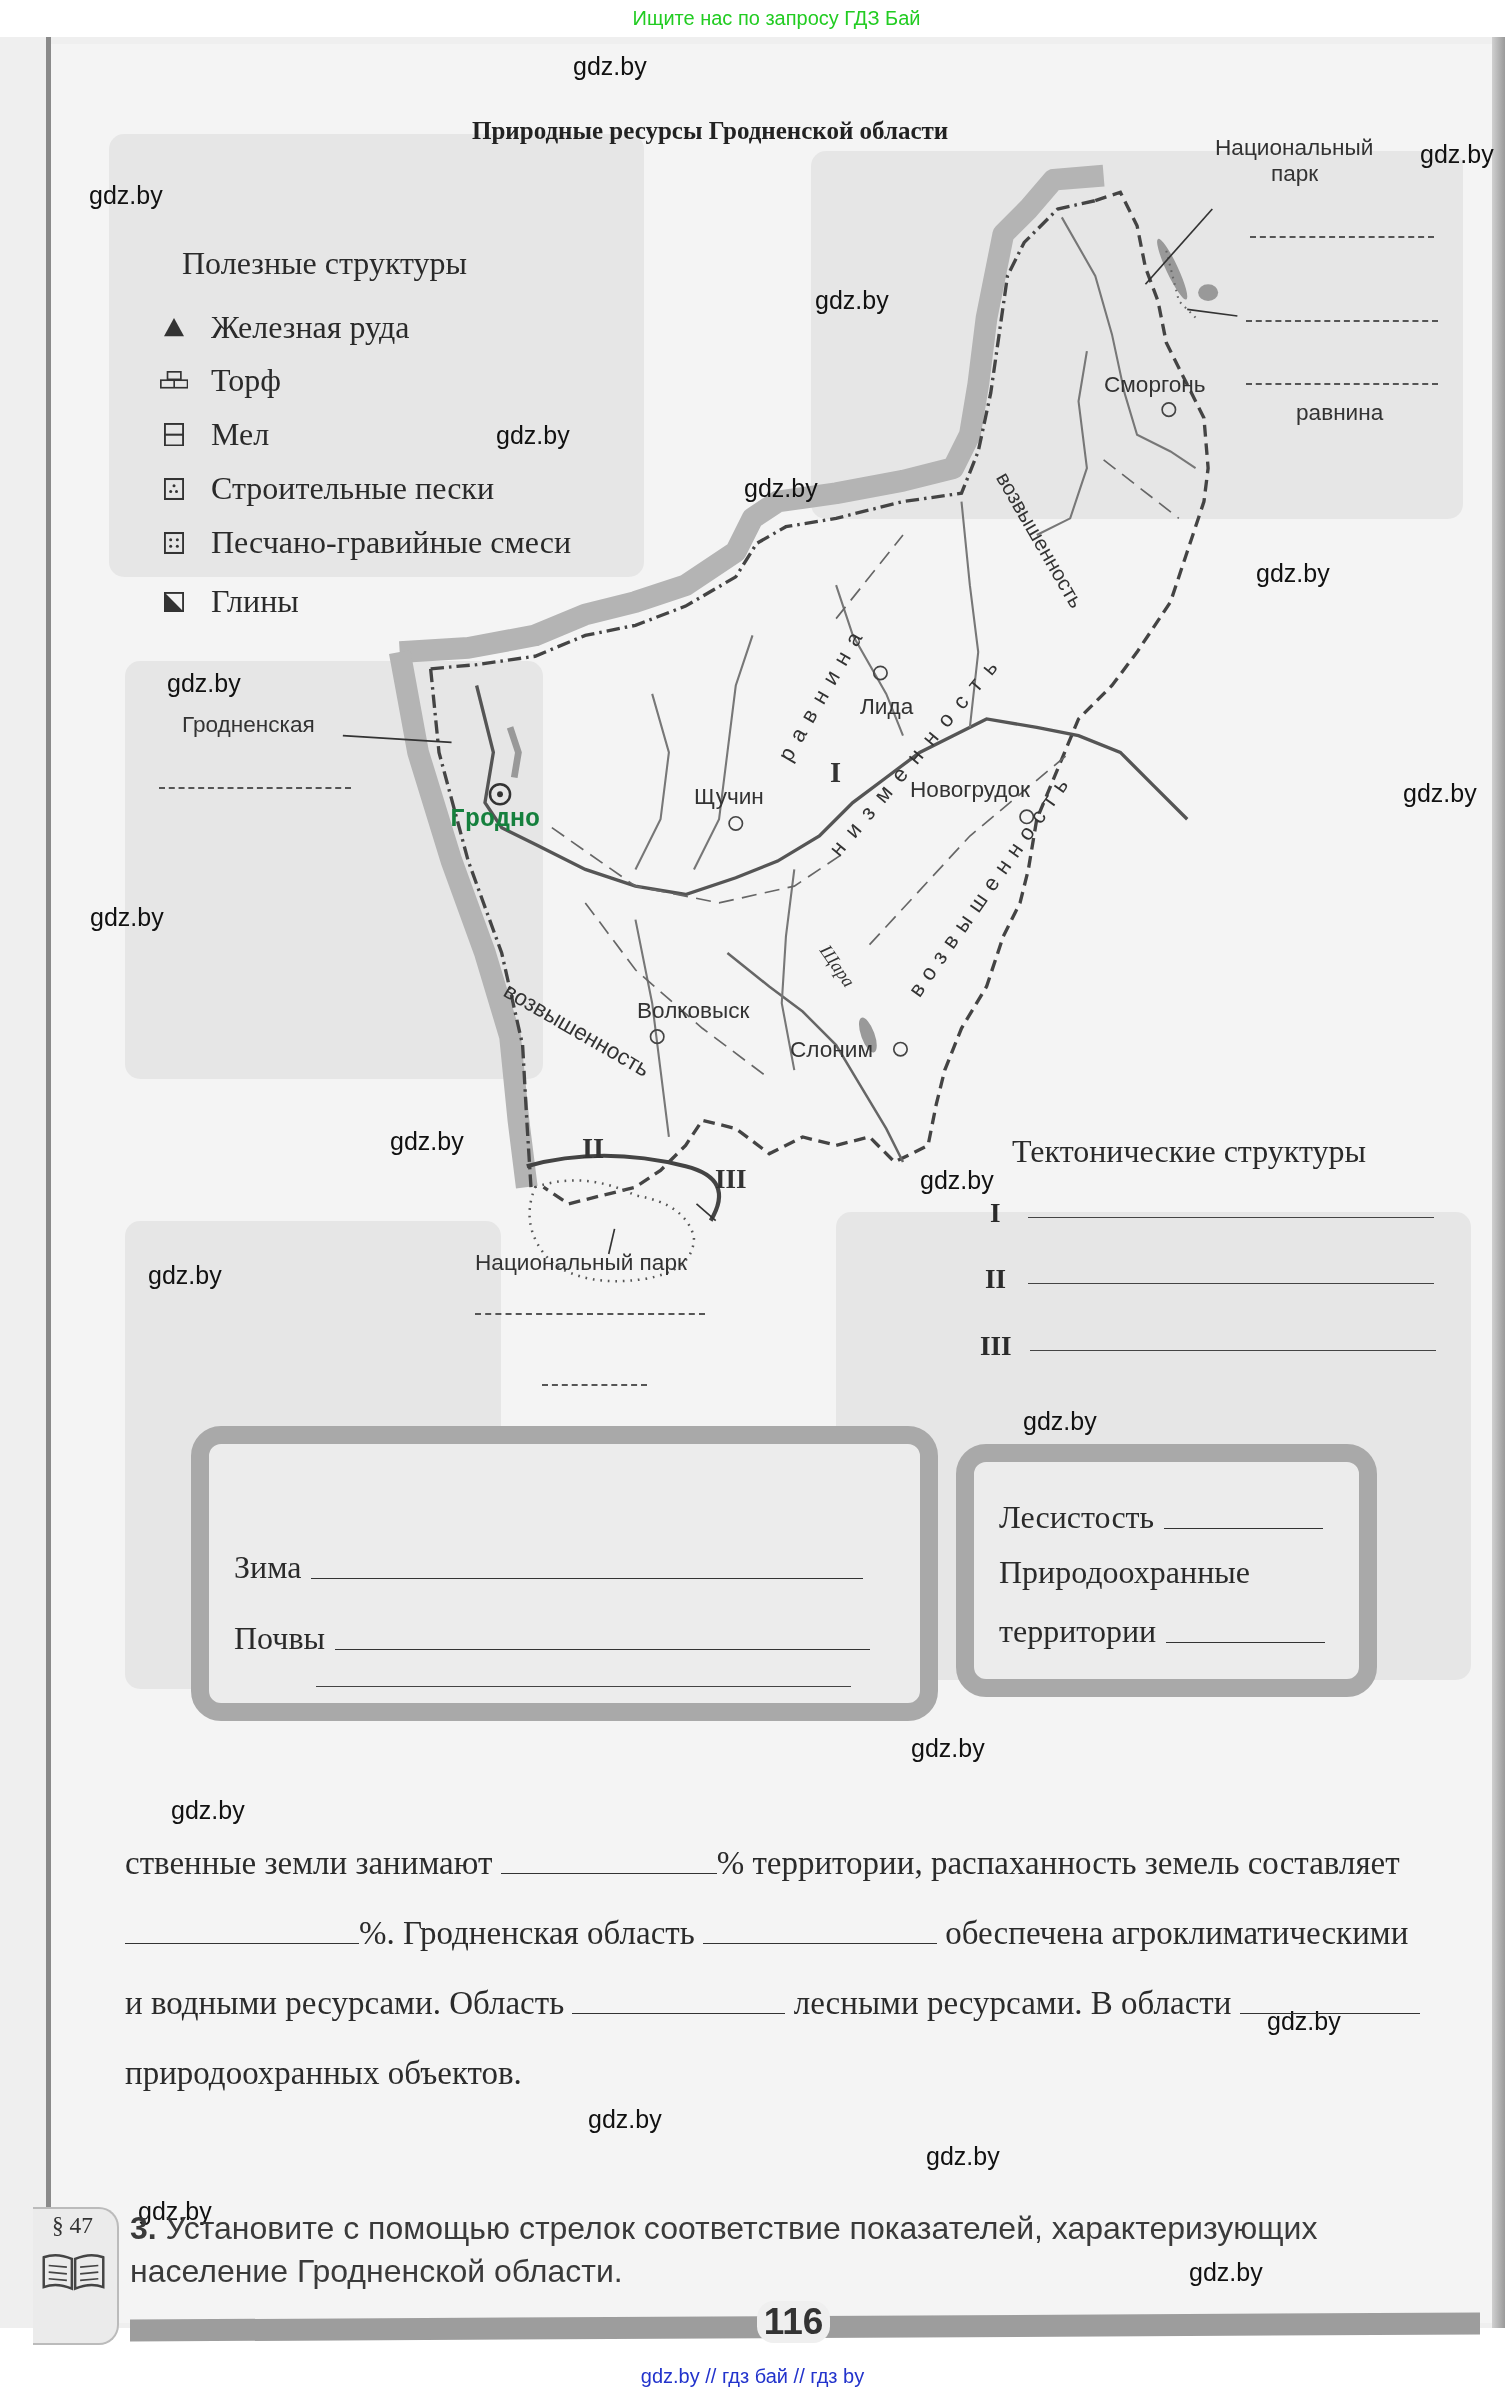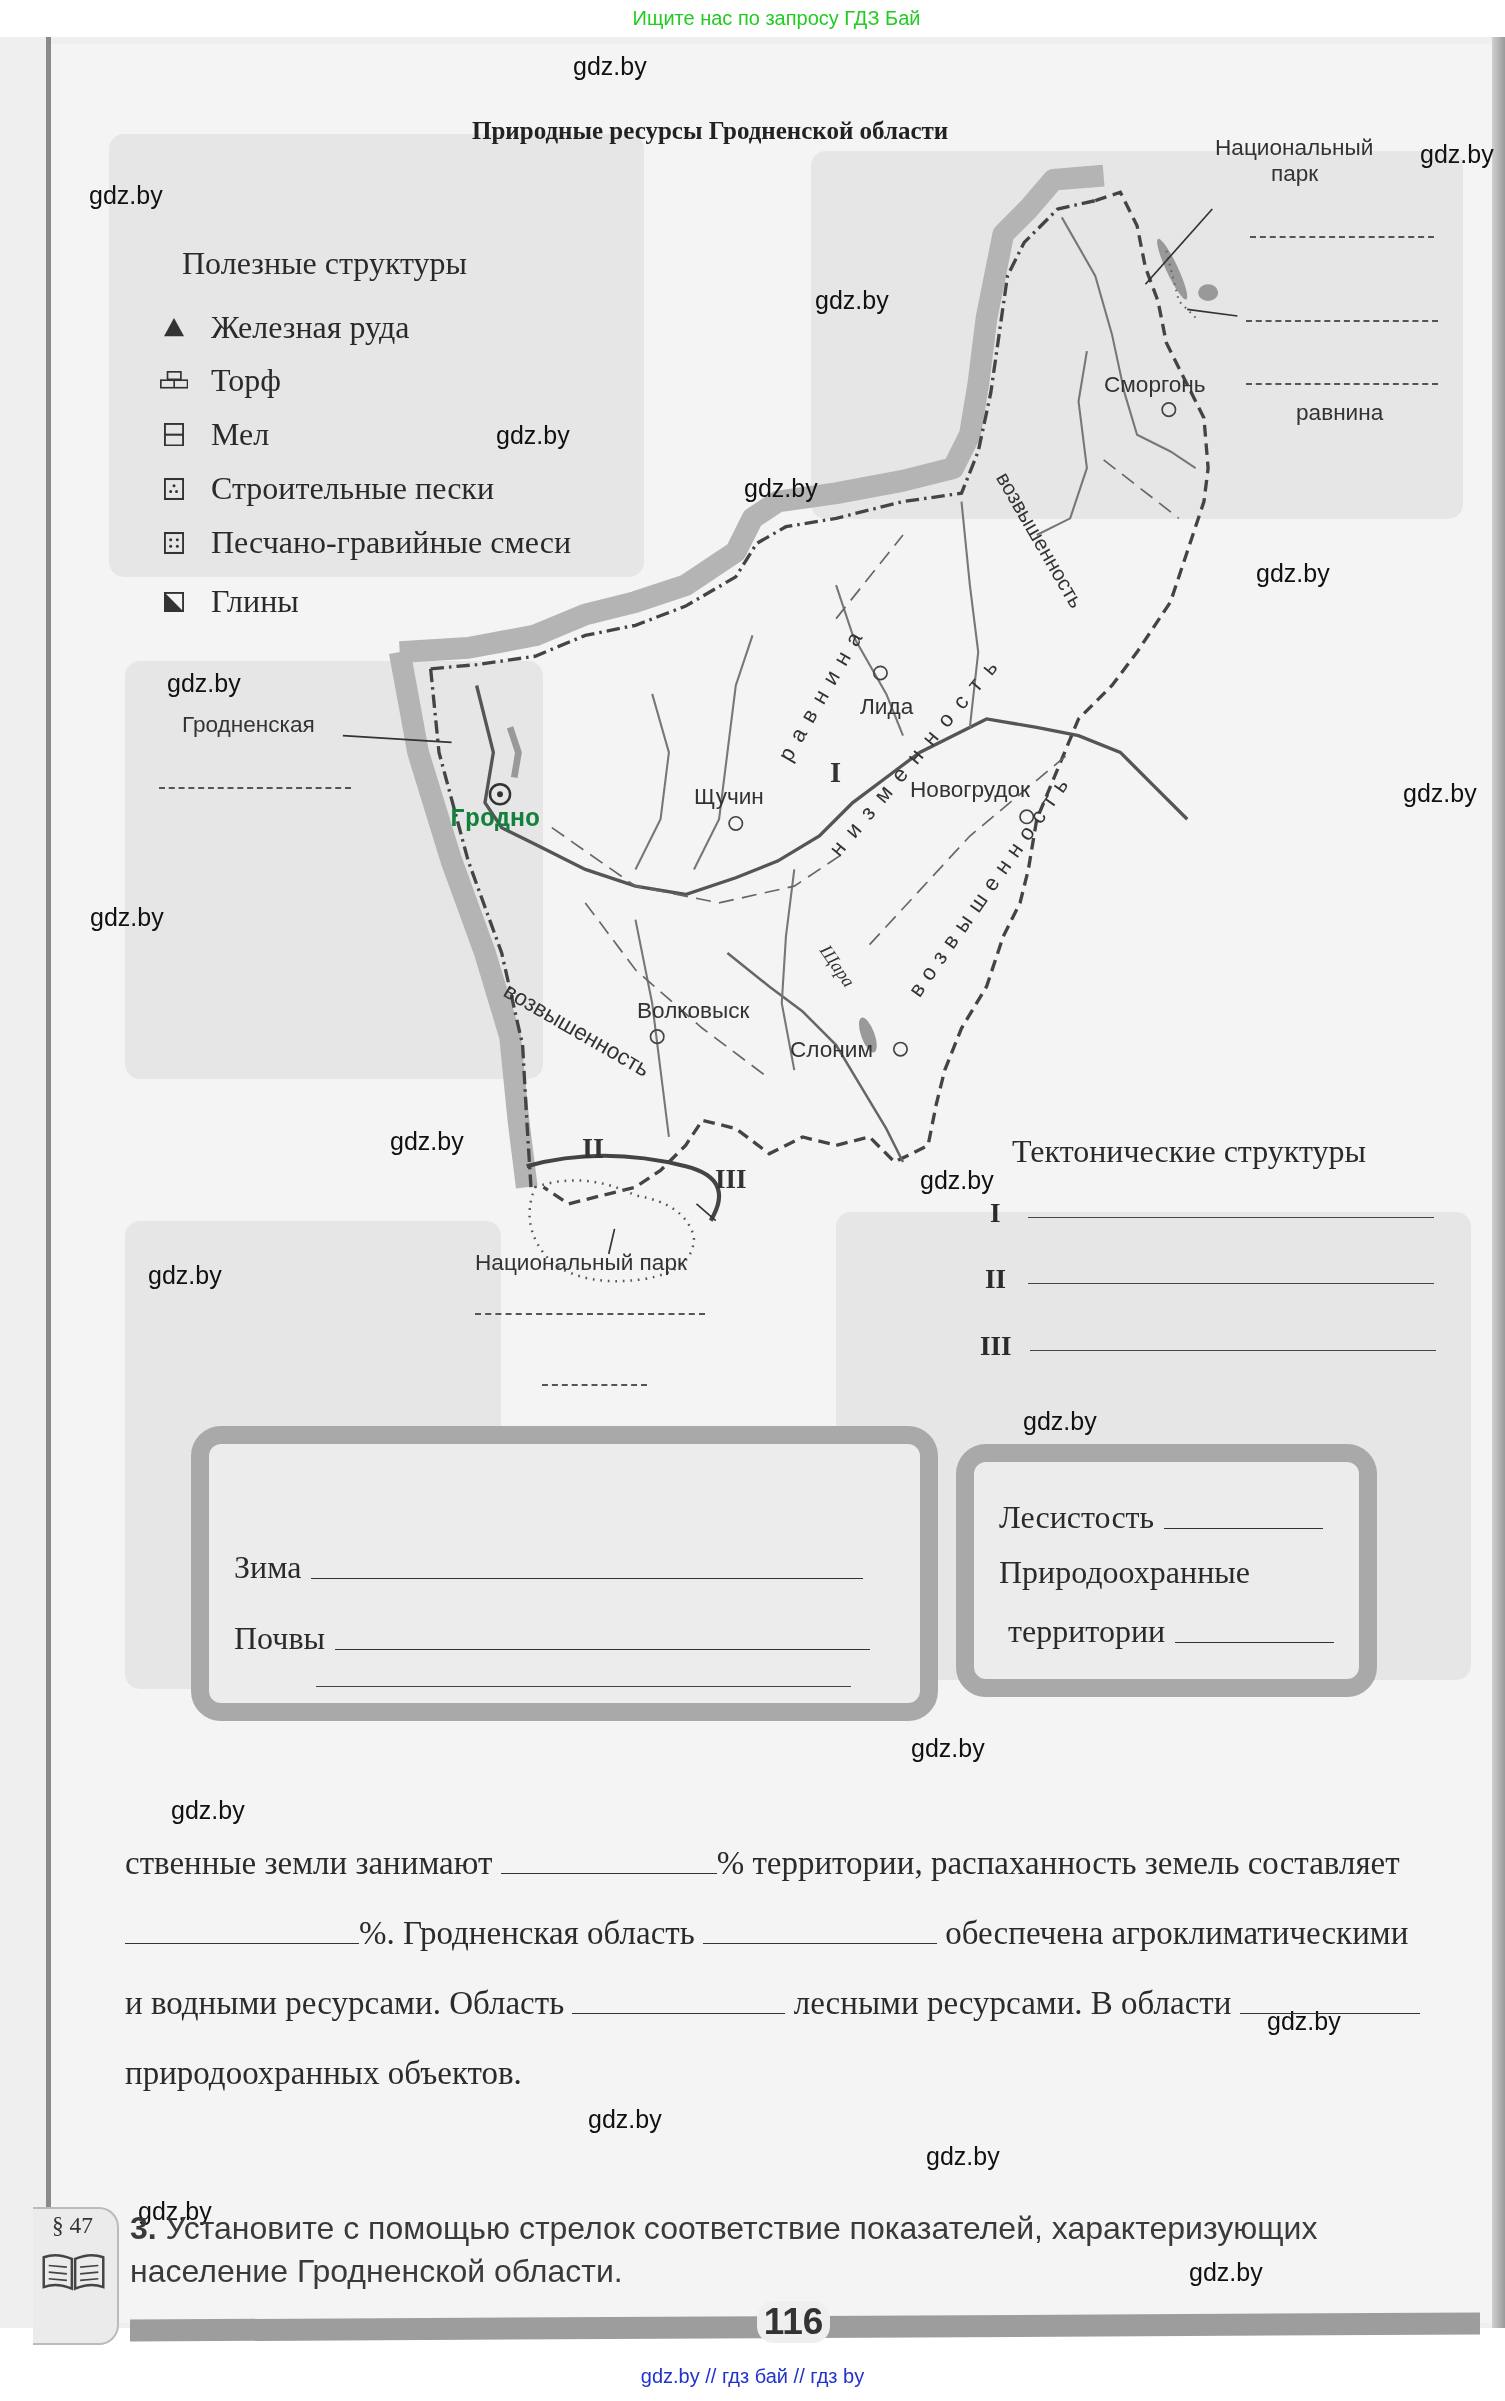--- a/index.html
+++ b/index.html
@@ -243,21 +243,21 @@
 </div>
 
 <div class="box" style="left:956px;top:1444px;width:385px;height:217px;border-radius:30px;">
   <div class="row" style="left:25px;top:37px;">
     <span>Лесистость</span>
     <span class="blank" style="width:159px;"></span>
   </div>
   <div class="row" style="left:25px;top:92px;">
     <span>Природоохранные</span>
   </div>
-  <div class="row" style="left:34px;top:151px;font-family:Liberation Serif, serif;">
+  <div class="row" style="left:25px;top:151px;font-family:Liberation Serif, serif;">
     <span>территории</span>
     <span class="blank" style="width:159px;"></span>
   </div>
 </div>
 
 <div class="para" style="top:1828px;">
   <div><span>ственные земли занимают</span> <span class="blank-inline" style="width:216px;"></span><span>% территории, распаханность земель составляет</span></div>
   <div><span class="blank-inline" style="width:234px;"></span><span>%. Гродненская область</span> <span class="blank-inline" style="width:234px;"></span> <span>обеспечена агроклиматическими</span></div>
   <div><span>и водными ресурсами. Область</span> <span class="blank-inline" style="width:213px;"></span> <span>лесными ресурсами. В области</span> <span class="blank-inline" style="width:180px;"></span></div>
   <div><span>природоохранных объектов.</span></div>

